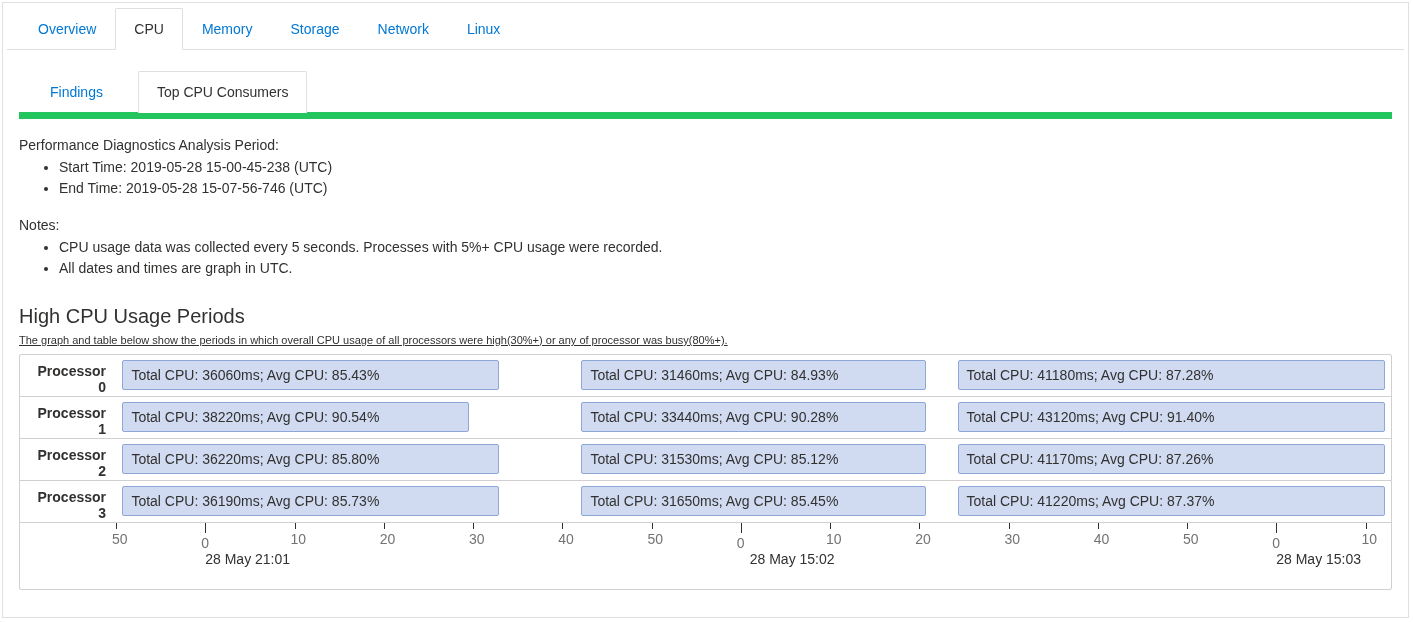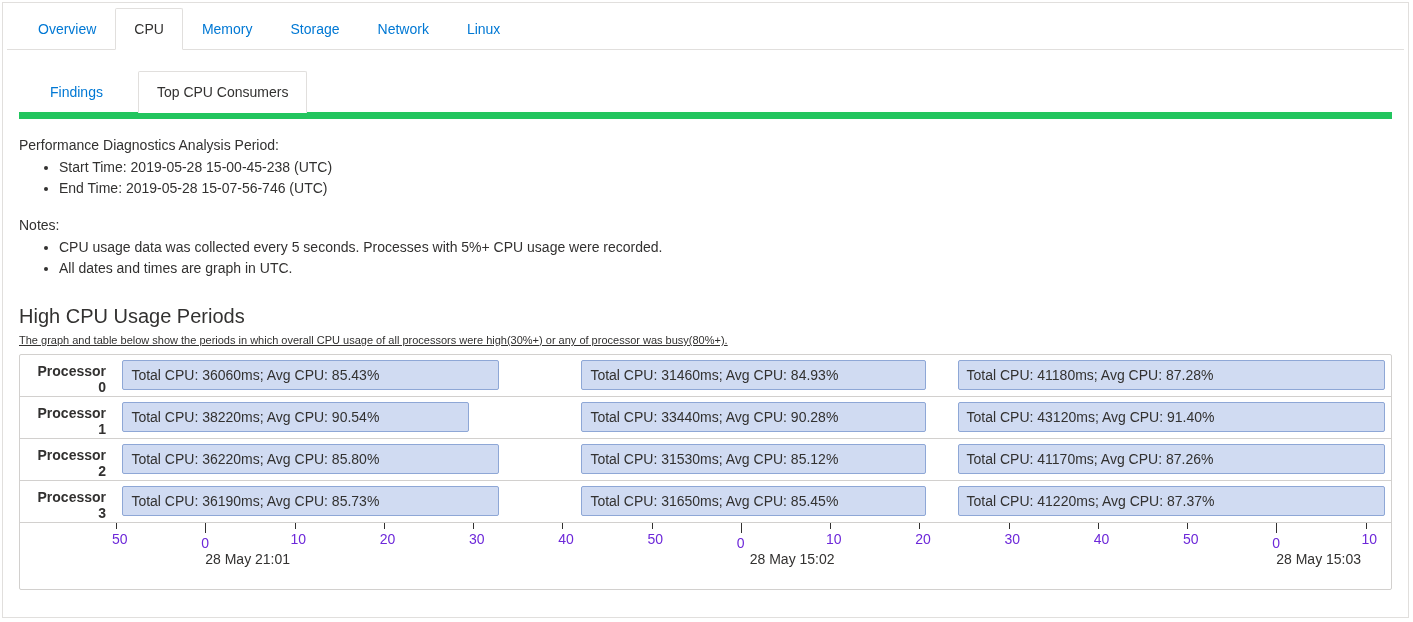--- a/index.html
+++ b/index.html
@@ -115,21 +115,21 @@
     display: flex;
     height: 66px;
     position: relative;
   }
   .axis-spacer { width: 96px; flex-shrink: 0; }
   .axis-lane { flex: 1; position: relative; }
   .tick {
     position: absolute;
     top: 0;
     font-size: 14px;
-    color: #6d28d9;
+    color: #737373;
   }
   .tick .line {
     width: 1px; height: 6px; background: #323130; margin-bottom: 2px;
   }
   .tick .lbl { position: relative; left: -4px; }
   .tick.major .line { height: 10px; }
   .date-label {
     position: absolute;
     top: 28px;
     font-size: 14px;

